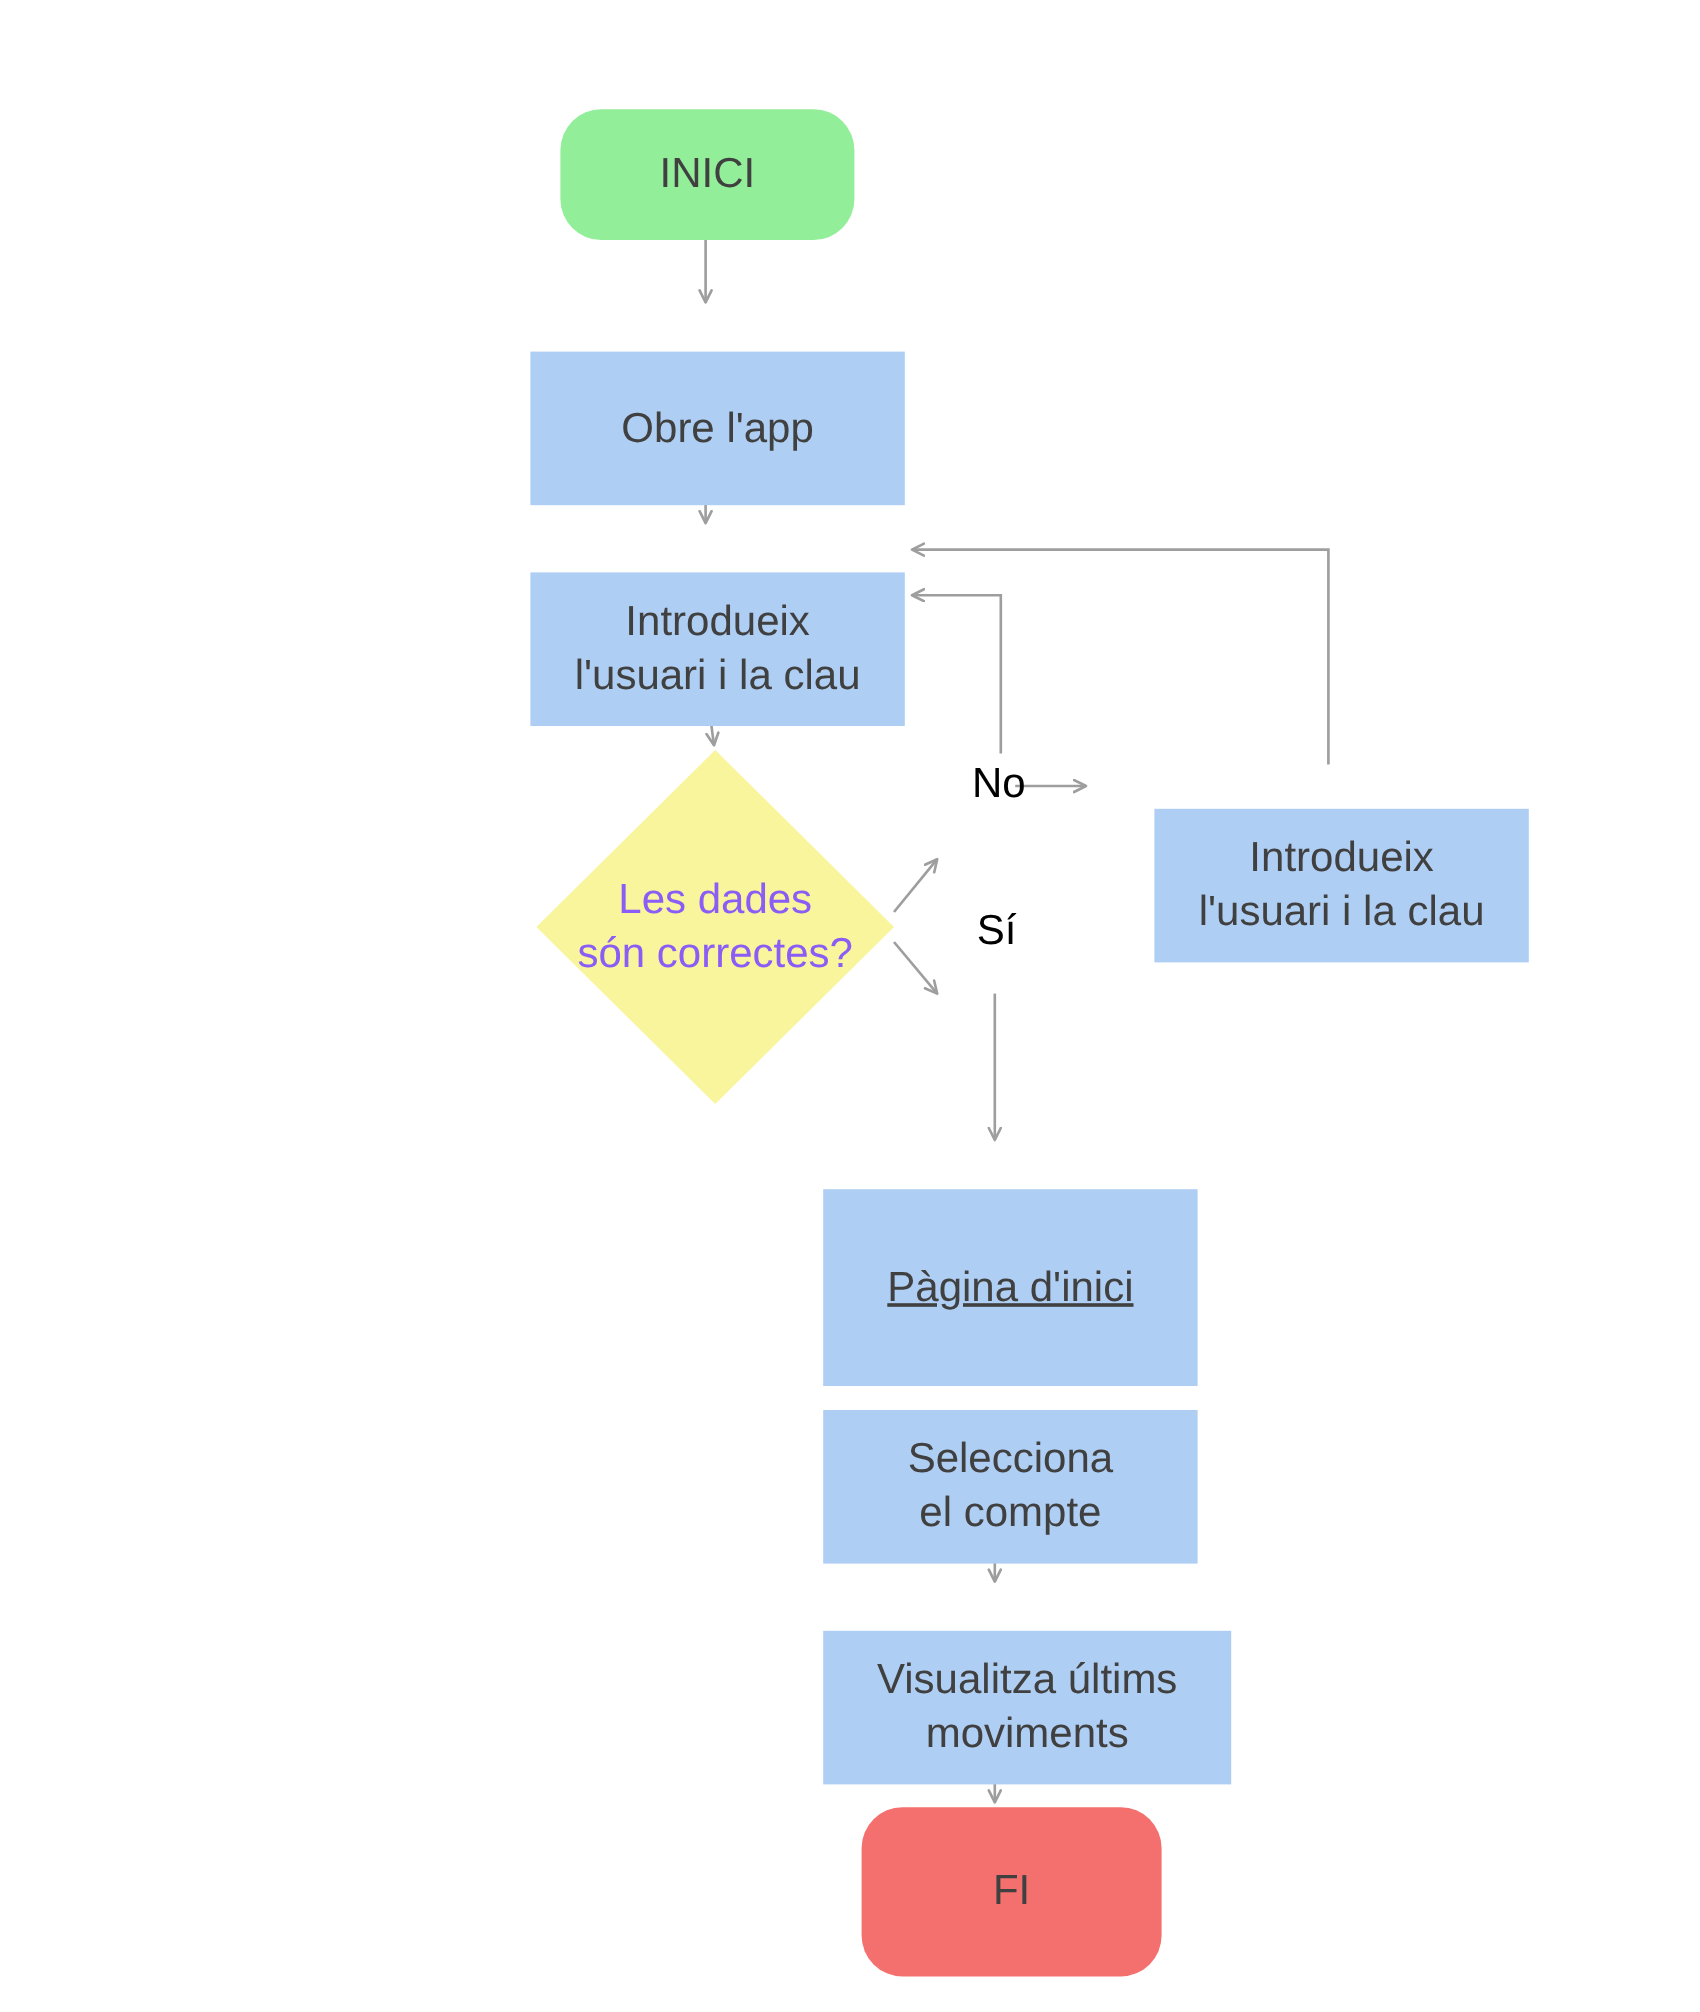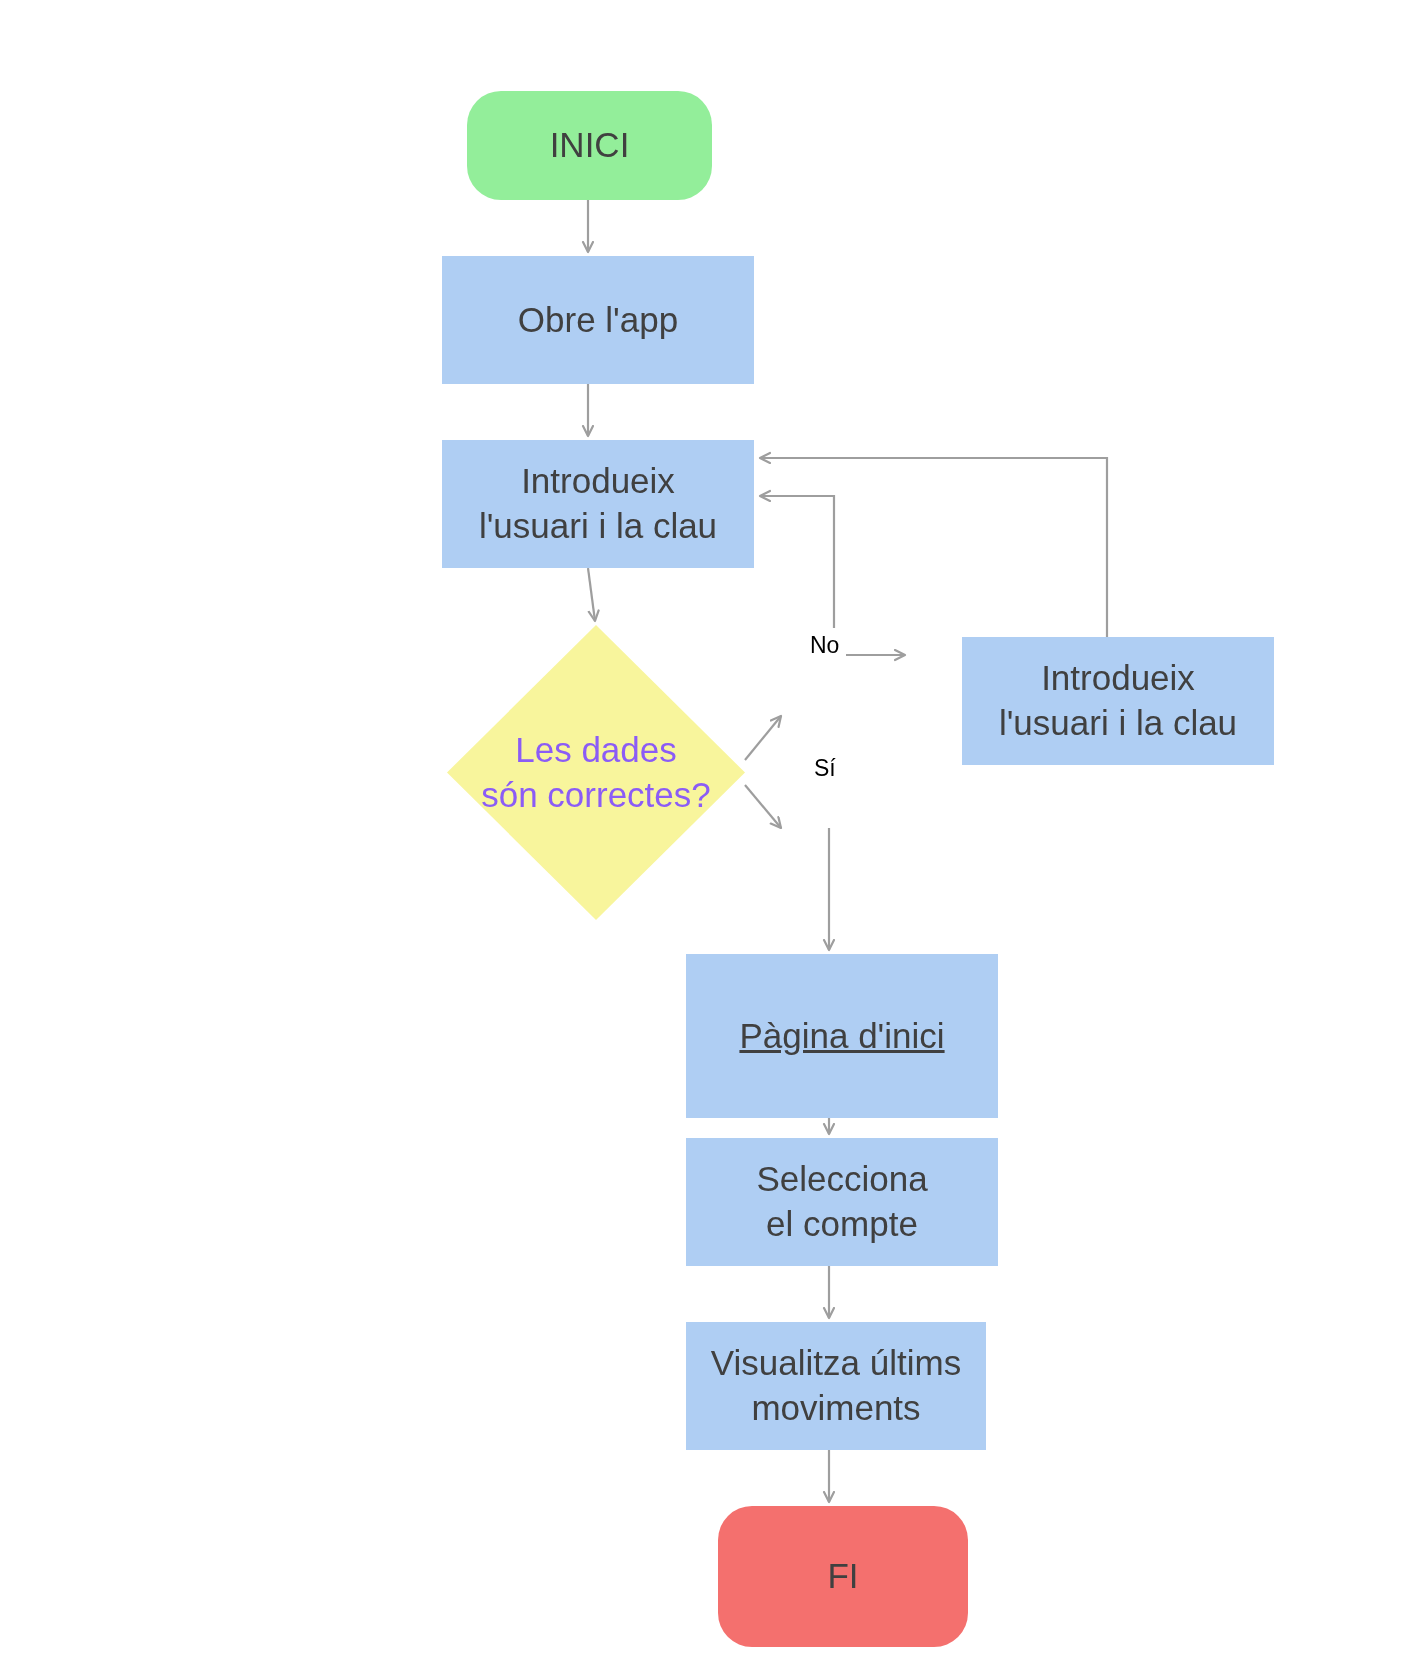--- a/index.html
+++ b/index.html
@@ -34,20 +34,21 @@
     justify-content: center;
     text-align: center;
     color: #404040;
     font-size: 35px;
     line-height: 1.28;
     white-space: pre-line;
     letter-spacing: 0px;
   }
   .node.process {
     background: #AFCEF3;
+    margin-top: 37px;
   }
   .node.terminator-start {
     background: #93EE9A;
     border-radius: 34px;
   }
   .node.terminator-end {
     background: #F4706E;
     border-radius: 34px;
   }
   .decision {
@@ -63,21 +64,21 @@
     background: #F8F59C;
     clip-path: polygon(50% 0%, 100% 50%, 50% 100%, 0% 50%);
   }
   .decision .decision-label {
     position: relative;
     z-index: 2;
   }
   .edge-label {
     position: absolute;
     color: #000000;
-    font-size: 23px;
+    font-size: 35px;
     line-height: 1.2;
     white-space: nowrap;
   }
 </style>
 </head>
 <body>
 
 <div id="canvas">
 
   <svg id="edges" viewBox="0 0 1417 1677" xmlns="http://www.w3.org/2000/svg">
@@ -140,21 +141,21 @@
 
   <div class="node process" style="left:686px; top:954px; width:312px; height:164px;text-decoration:underline;">
     <span>Pàgina d'inici</span>
   </div>
 
   <div class="node process" style="left:686px; top:1138px; width:312px; height:128px;">
     <span>Selecciona
 el compte</span>
   </div>
 
-  <div class="node process" style="left:686px; top:1322px; width:300px; height:128px;">
+  <div class="node process" style="left:686px; top:1322px; width:340px; height:128px;">
     <span>Visualitza últims
 moviments</span>
   </div>
 
   <div class="node terminator-end" style="left:718px; top:1506px; width:250px; height:141px;">
     <span>FI</span>
   </div>
 
   <div class="edge-label" style="left:810px; top:632px;">
     <span>No</span>

